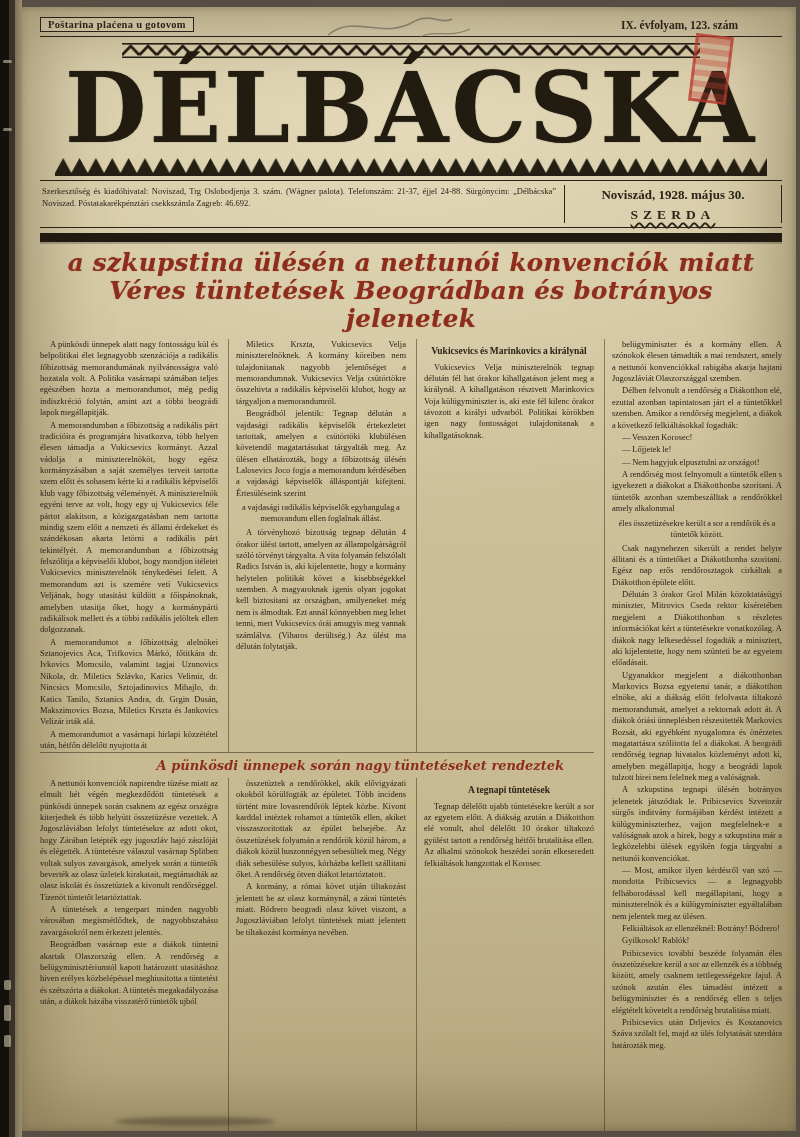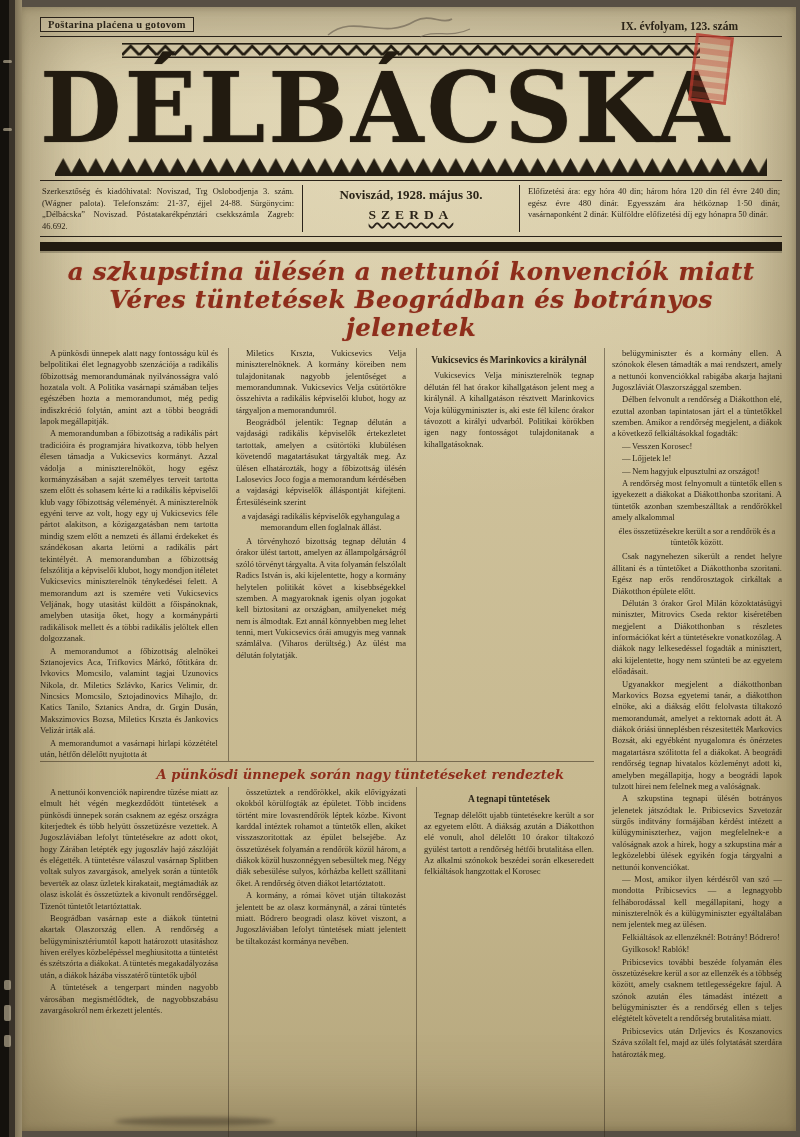--- a/index.html
+++ b/index.html
@@ -28,38 +28,38 @@
       radial-gradient(ellipse 130% 55% at 50% 10%, rgba(240,232,204,.55), rgba(0,0,0,0) 62%),
       linear-gradient(180deg,#d5c9a4 0%,#cfc29c 35%,#c7b990 70%,#b5a67c 100%);
     box-shadow:inset 0 0 70px 18px rgba(94,78,46,.45), inset 0 0 10px rgba(60,50,30,.4);
     box-sizing:border-box;
     padding:10px 14px 8px 20px;
     color:#2b2418;
   }
   .smudge{position:absolute;bottom:5px;left:95px;width:160px;height:9px;background:rgba(40,32,22,.4);border-radius:50%;filter:blur(2px)}
   
   .top-strip{
-    display:flex;align-items:flex-end;justify-content:space-between;
+    display:flex;align-items:flex-start;justify-content:space-between;
     border-bottom:1.5px solid #2a231a;padding-bottom:4px;position:relative;
   }
   .postage-box{
     border:1.5px solid #2a231a;padding:1px 7px;
     font-weight:bold;font-size:10.5px;letter-spacing:.3px;background:rgba(226,216,186,.25);
   }
   .issue{font-weight:bold;font-size:11.5px;padding-top:2px;padding-right:44px}
   .scribble{position:absolute;left:280px;top:-6px;opacity:.65}
   
   .stamp{
     position:absolute;right:66px;top:28px;width:32px;height:62px;
     border:3px solid rgba(183,56,44,.7);
     background:repeating-linear-gradient(180deg,rgba(190,62,48,.42) 0 6px,rgba(190,62,48,.12) 6px 11px);
     transform:rotate(7deg);z-index:4;
   }
   
-  .masthead{margin:6px 0 4px}
+  .masthead{text-align:center;margin:6px 0 4px}
   .orn{display:block;margin:0 auto}
   .mast-title{
     font-family:"DejaVu Serif",serif;font-weight:bold;
     font-size:94px;line-height:.98;letter-spacing:3px;color:#221b10;
     transform:scaleY(1.04);margin:4px 0 2px;
     text-shadow:0 0 1px rgba(34,27,16,.8);
     white-space:nowrap;
   }
   
   .info-row{
@@ -162,21 +162,20 @@
         <rect x="0" y="17" width="740" height="3" fill="#241e13"></rect>
       </svg>
     </div>
 
     <div class="info-row">
       <div class="info-left">Szerkesztőség és kiadóhivatal: Noviszad, Trg Oslobodjenja 3. szám. (Wágner palota). Telefonszám: 21-37, éjjel 24-88. Sürgönycim: „Délbácska” Noviszad. Póstatakarékpénztári csekkszámla Zagreb: 46.692.</div>
       <div class="info-center">
         <div class="dateline">Noviszád, 1928. május 30.</div>
         <span class="day">SZERDA</span>
       </div>
-      <div class="info-right">Előfizetési ára: egy hóra 40 din; három hóra 120 din fél évre 240 din; egész évre 480 dinár. Egyesszám ára hétköznap 1·50 dinár, vasárnaponként 2 dinár. Külföldre előfizetési díj egy hónapra 50 dinár.</div>
     </div>
 
     <div class="thick-rule"></div>
 
     <div class="headline">
       <div>a szkupstina ülésén a nettunói konvenciók miatt</div>
       <div>Véres tüntetések Beográdban és botrányos jelenetek</div>
     </div>
 
     <div class="body-grid">
@@ -194,22 +193,22 @@
         </div>
       <div class="cell cell-t3 vline">
           <p class="para subhead-bold">Vukicsevics és Marinkovics a királynál</p>
           <p class="para normal">Vukicsevics Velja miniszterelnök tegnap délután fél hat órakor kihallgatáson jelent meg a királynál. A kihallgatáson résztvett Marinkovics Voja külügyminiszter is, aki este fél kilenc órakor távozott a királyi udvarból. Politikai körökben igen nagy fontosságot tulajdonitanak a kihallgatásoknak.</p>
         </div>
       <div class="subhead">
         <div>A pünkösdi ünnepek során nagy tüntetéseket rendeztek</div>
       </div>
       <div class="cell cell-b1">
           <p class="para normal">A nettunói konvenciók napirendre tüzése miatt az elmult hét végén megkezdődött tüntetések a pünkösdi ünnepek során csaknem az egész országra kiterjedtek és több helyütt összetüzésre vezettek. A Jugoszláviában lefolyt tüntetésekre az adott okot, hogy Zárában letépték egy jugoszláv hajó zászlóját és elégették. A tüntetésre válaszul vasárnap Splitben voltak sulyos zavargások, amelyek során a tüntetők beverték az olasz üzletek kirakatait, megtámadták az olasz iskolát és összetüztek a kivonult rendőrséggel. Tizenöt tüntetőt letartóztattak.</p>
+          <p class="para normal">A tüntetések a tengerpart minden nagyobb városában megismétlődtek, de nagyobbszabásu zavargásokról nem érkezett jelentés.</p>
           <p class="para normal">Beográdban vasárnap este a diákok tüntetni akartak Olaszország ellen. A rendőrség a belügyminisztériumtól kapott határozott utasitáshoz hiven erélyes közbelépéssel meghiusitotta a tüntetést és szétszórta a diákokat. A tüntetés megakadályozása után, a diákok házába visszatérő tüntetők ujból</p>
-          <p class="para normal">A tüntetések a tengerpart minden nagyobb városában megismétlődtek, de nagyobbszabásu zavargásokról nem érkezett jelentés.</p>
         </div>
       <div class="cell cell-b2 vline">
           <p class="para normal">összetüztek a rendőrökkel, akik elővigyázati okokból körülfogták az épületet. Több incidens történt mire lovasrendőrök léptek közbe. Kivont karddal intéztek rohamot a tüntetők ellen, akiket visszaszoritottak az épület belsejébe. Az összetüzések folyamán a rendőrök közül három, a diákok közül huszonnégyen sebesültek meg. Négy diák sebesülése sulyos, kórházba kellett szállitani őket. A rendőrség ötven diákot letartóztatott.</p>
           <p class="para normal">A kormány, a római követ utján tiltakozást jelentett be az olasz kormánynál, a zárai tüntetés miatt. Bódrero beogradi olasz követ viszont, a Jugoszláviában lefolyt tüntetések miatt jelentett be tiltakozást kormánya nevében.</p>
         </div>
       <div class="cell cell-b3 vline">
           <p class="para subhead-bold">A tegnapi tüntetések</p>
           <p class="para normal">Tegnap délelőtt ujabb tüntetésekre került a sor az egyetem előtt. A diákság azután a Diákotthon elé vonult, ahol délelőtt 10 órakor tiltakozó gyülést tartott a rendőrség hétfői brutalitása ellen. Az alkalmi szónokok beszédei során elkeseredett felkiáltások hangzottak el Korosec</p>
         </div>
       <div class="cell col4 vline">

